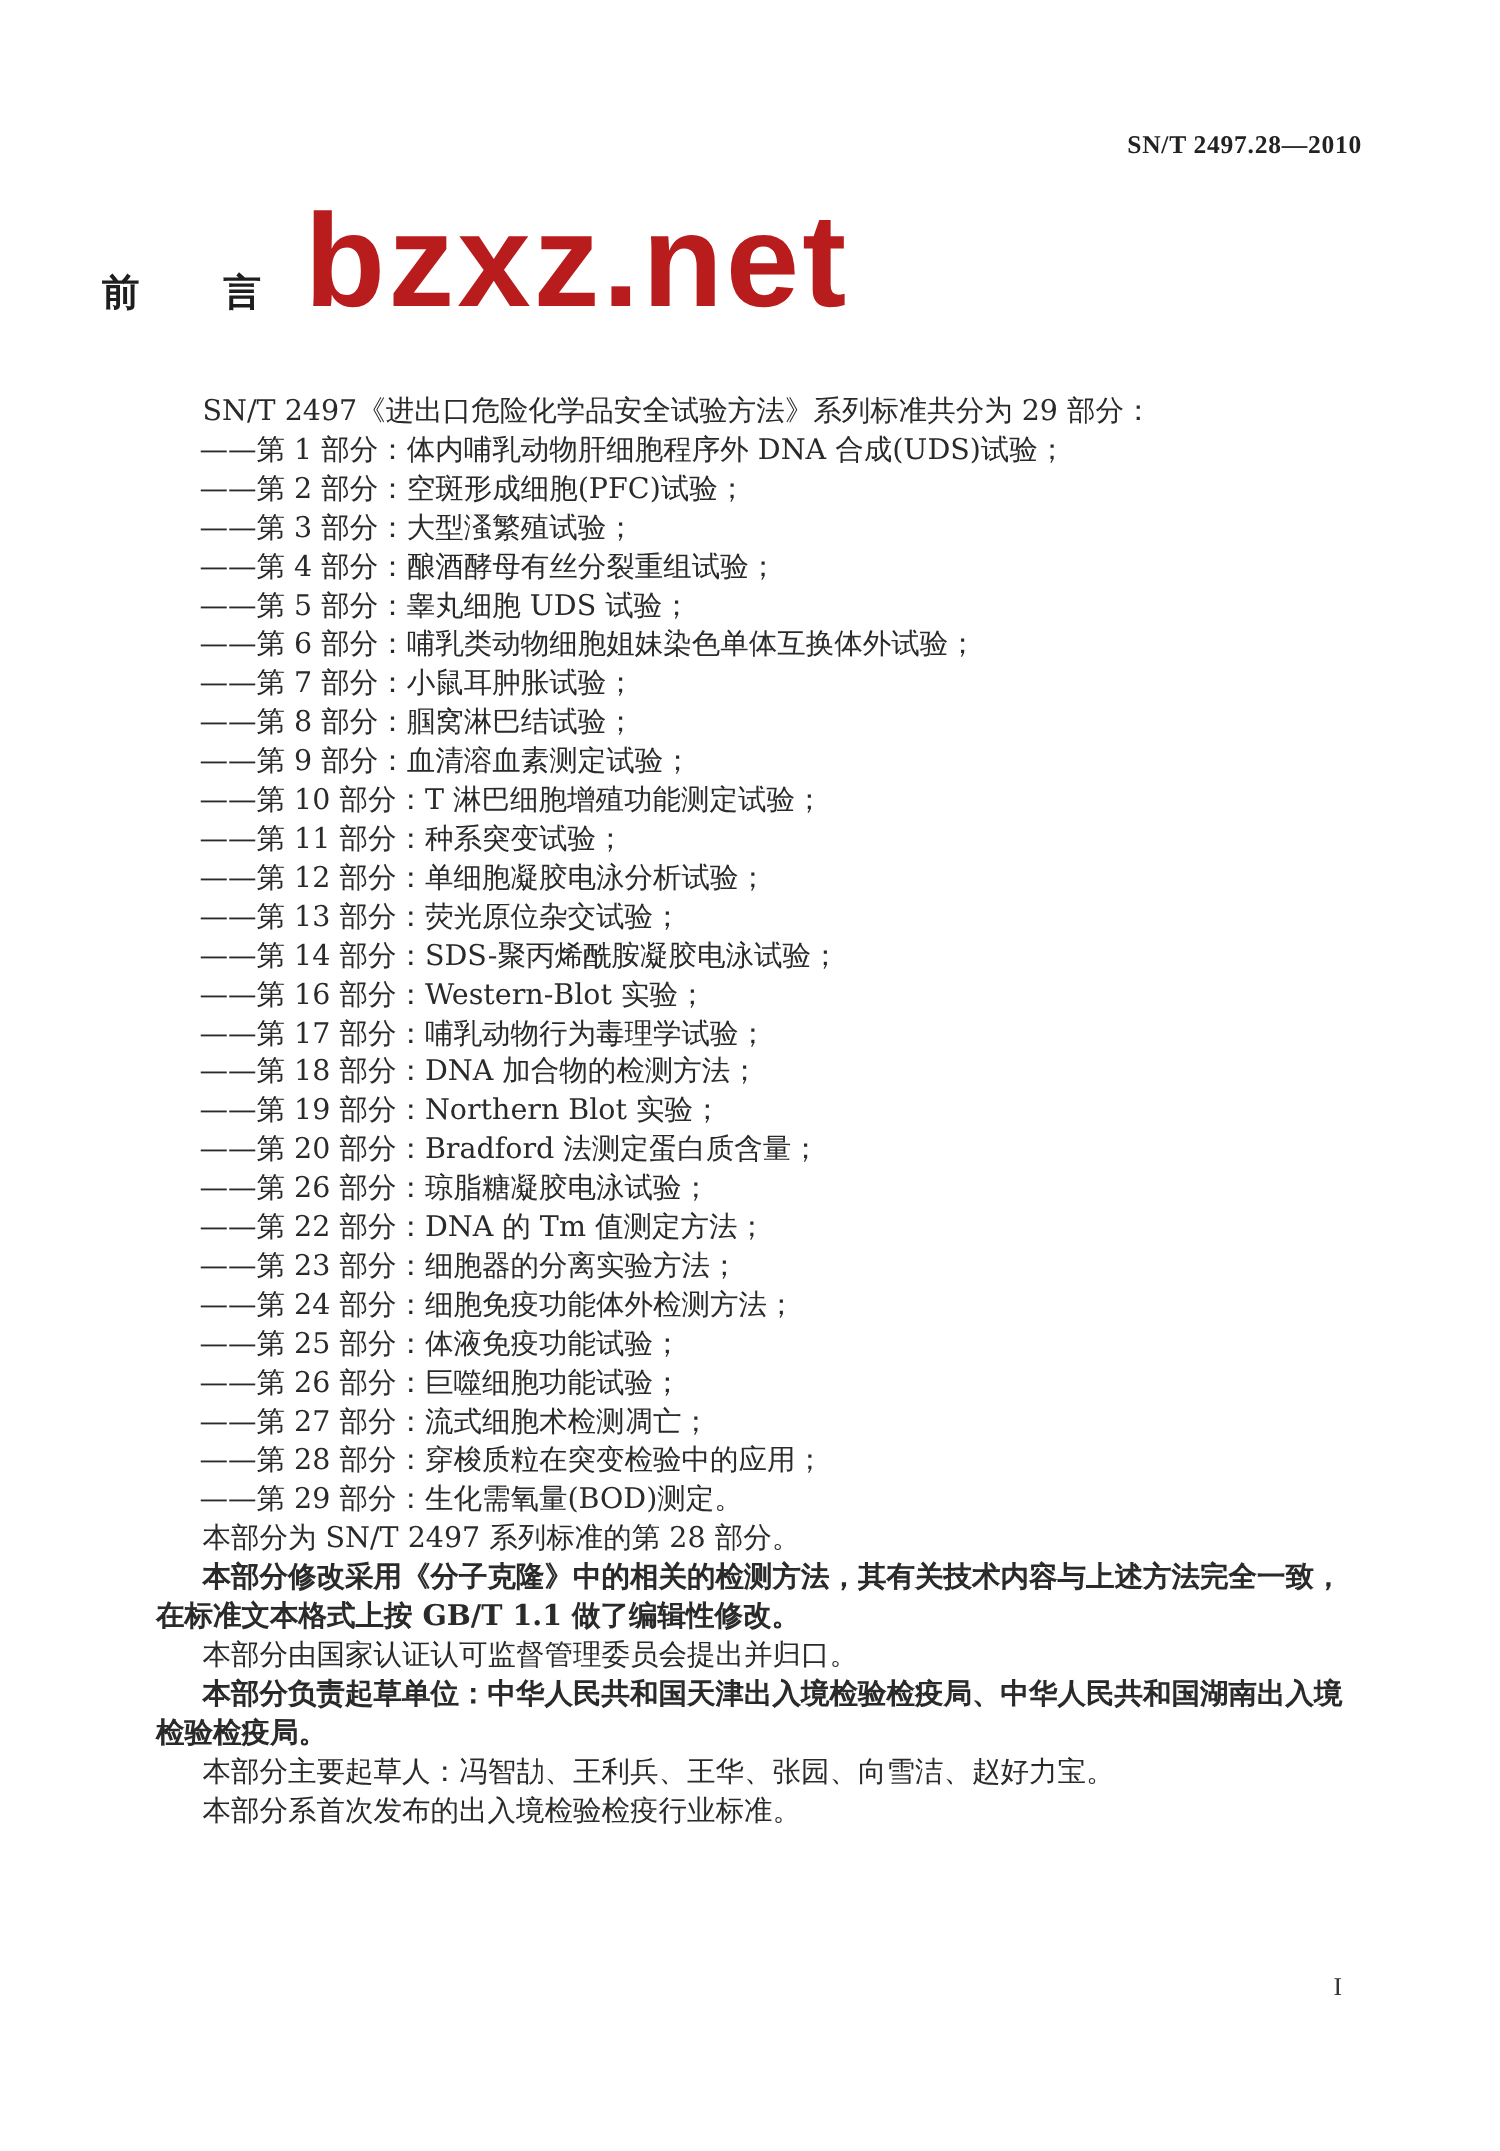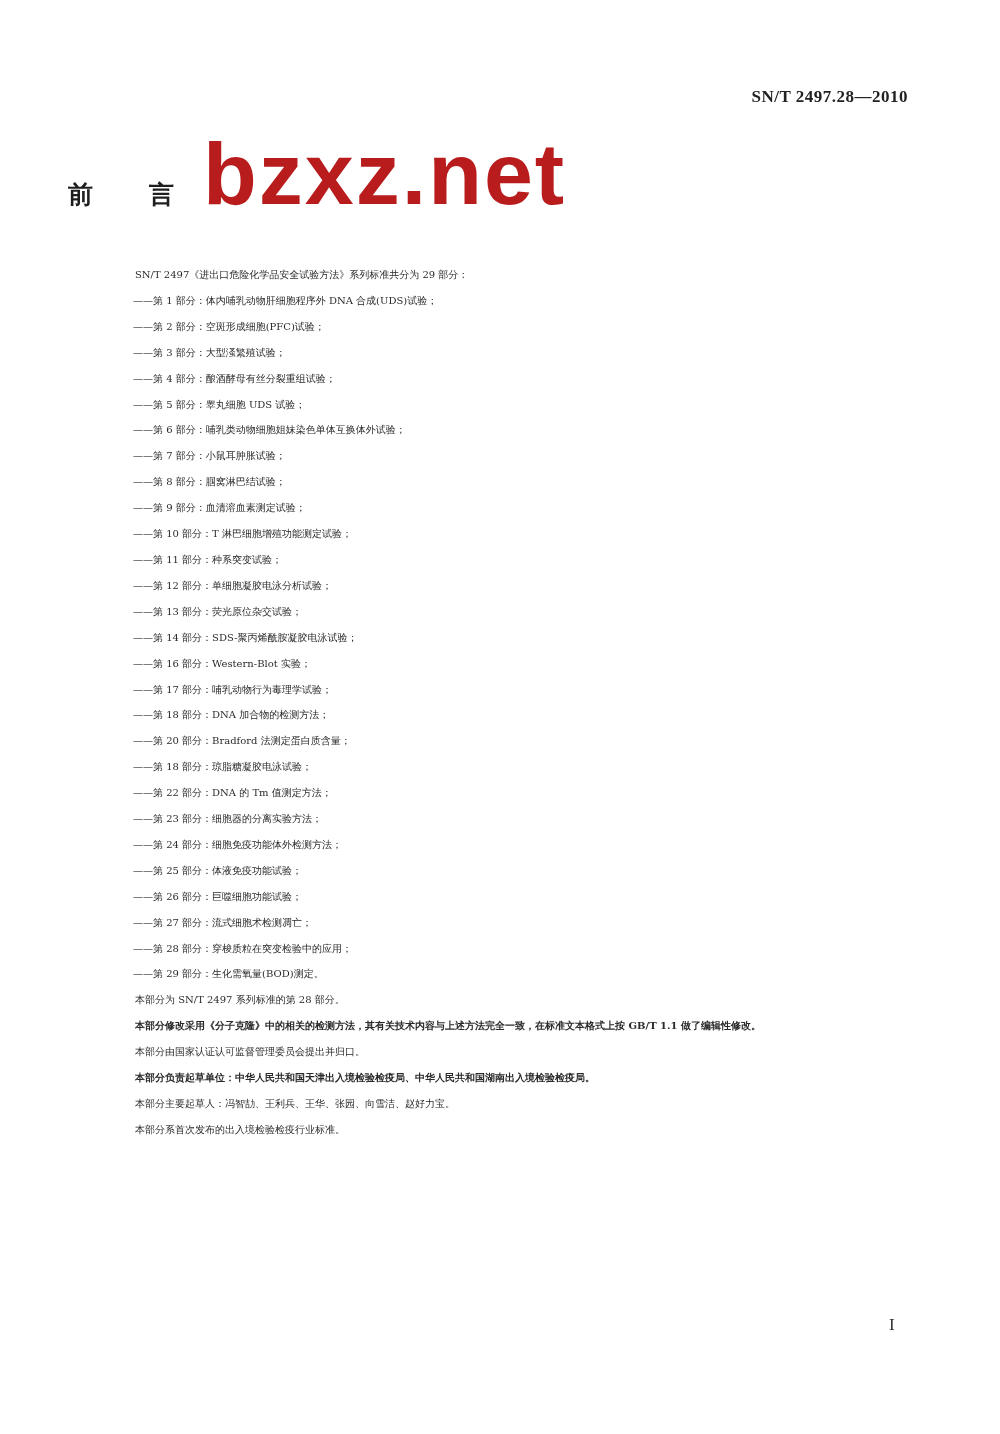--- a/index.html
+++ b/index.html
@@ -18,21 +18,21 @@
     font-family: "Liberation Sans", sans-serif; font-weight: bold; font-size: 88px;
     color: #b91c1c; letter-spacing: 2px; line-height: 1; user-select: none;
   }
   .title {
     position: absolute; left: 16px; right: 0; top: 178px; text-align: left;
     font-family: "DejaVu Sans", sans-serif; font-weight: bold; font-size: 25px; color: #1e1e1e;
     letter-spacing: 56px; padding-left: 52px;
   }
   .body {
     position: absolute; left: 135px; top: 262px; width: 780px;
-    font-size: 10px; line-height: 25.9px;
+    font-size: 19px; line-height: 25.9px;
   }
   .line { white-space: nowrap; }
   .item { padding-left: 0; margin-left: -2px; }
   .para { text-indent: 0; }
   .wrap { white-space: normal; margin-left: -31px; text-indent: 31px; width: 806px; font-weight: bold; }
   .page-num {
     position: absolute; left: 889px; top: 1315px;
     font-family: "Liberation Serif", serif; font-size: 17px; color: #333;
   }
 </style>
@@ -56,22 +56,23 @@
     <div class="line item">——第 8 部分：腘窝淋巴结试验；</div>
     <div class="line item">——第 9 部分：血清溶血素测定试验；</div>
     <div class="line item">——第 10 部分：T 淋巴细胞增殖功能测定试验；</div>
     <div class="line item">——第 11 部分：种系突变试验；</div>
     <div class="line item">——第 12 部分：单细胞凝胶电泳分析试验；</div>
     <div class="line item">——第 13 部分：荧光原位杂交试验；</div>
     <div class="line item">——第 14 部分：SDS-聚丙烯酰胺凝胶电泳试验；</div>
     <div class="line item">——第 16 部分：Western-Blot 实验；</div>
     <div class="line item">——第 17 部分：哺乳动物行为毒理学试验；</div>
     <div class="line item">——第 18 部分：DNA 加合物的检测方法；</div>
+    <div class="line item">——第 19 部分：Northern Blot 实验；</div>
     <div class="line item">——第 20 部分：Bradford 法测定蛋白质含量；</div>
-    <div class="line item">——第 18 部分：琼脂糖凝胶电泳试验；</div>
+    <div class="line item">——第 26 部分：琼脂糖凝胶电泳试验；</div>
     <div class="line item">——第 22 部分：DNA 的 Tm 值测定方法；</div>
     <div class="line item">——第 23 部分：细胞器的分离实验方法；</div>
     <div class="line item">——第 24 部分：细胞免疫功能体外检测方法；</div>
     <div class="line item">——第 25 部分：体液免疫功能试验；</div>
     <div class="line item">——第 26 部分：巨噬细胞功能试验；</div>
     <div class="line item">——第 27 部分：流式细胞术检测凋亡；</div>
     <div class="line item">——第 28 部分：穿梭质粒在突变检验中的应用；</div>
     <div class="line item">——第 29 部分：生化需氧量(BOD)测定。</div>
   </div>
   <div class="line para">本部分为 SN/T 2497 系列标准的第 28 部分。</div>

